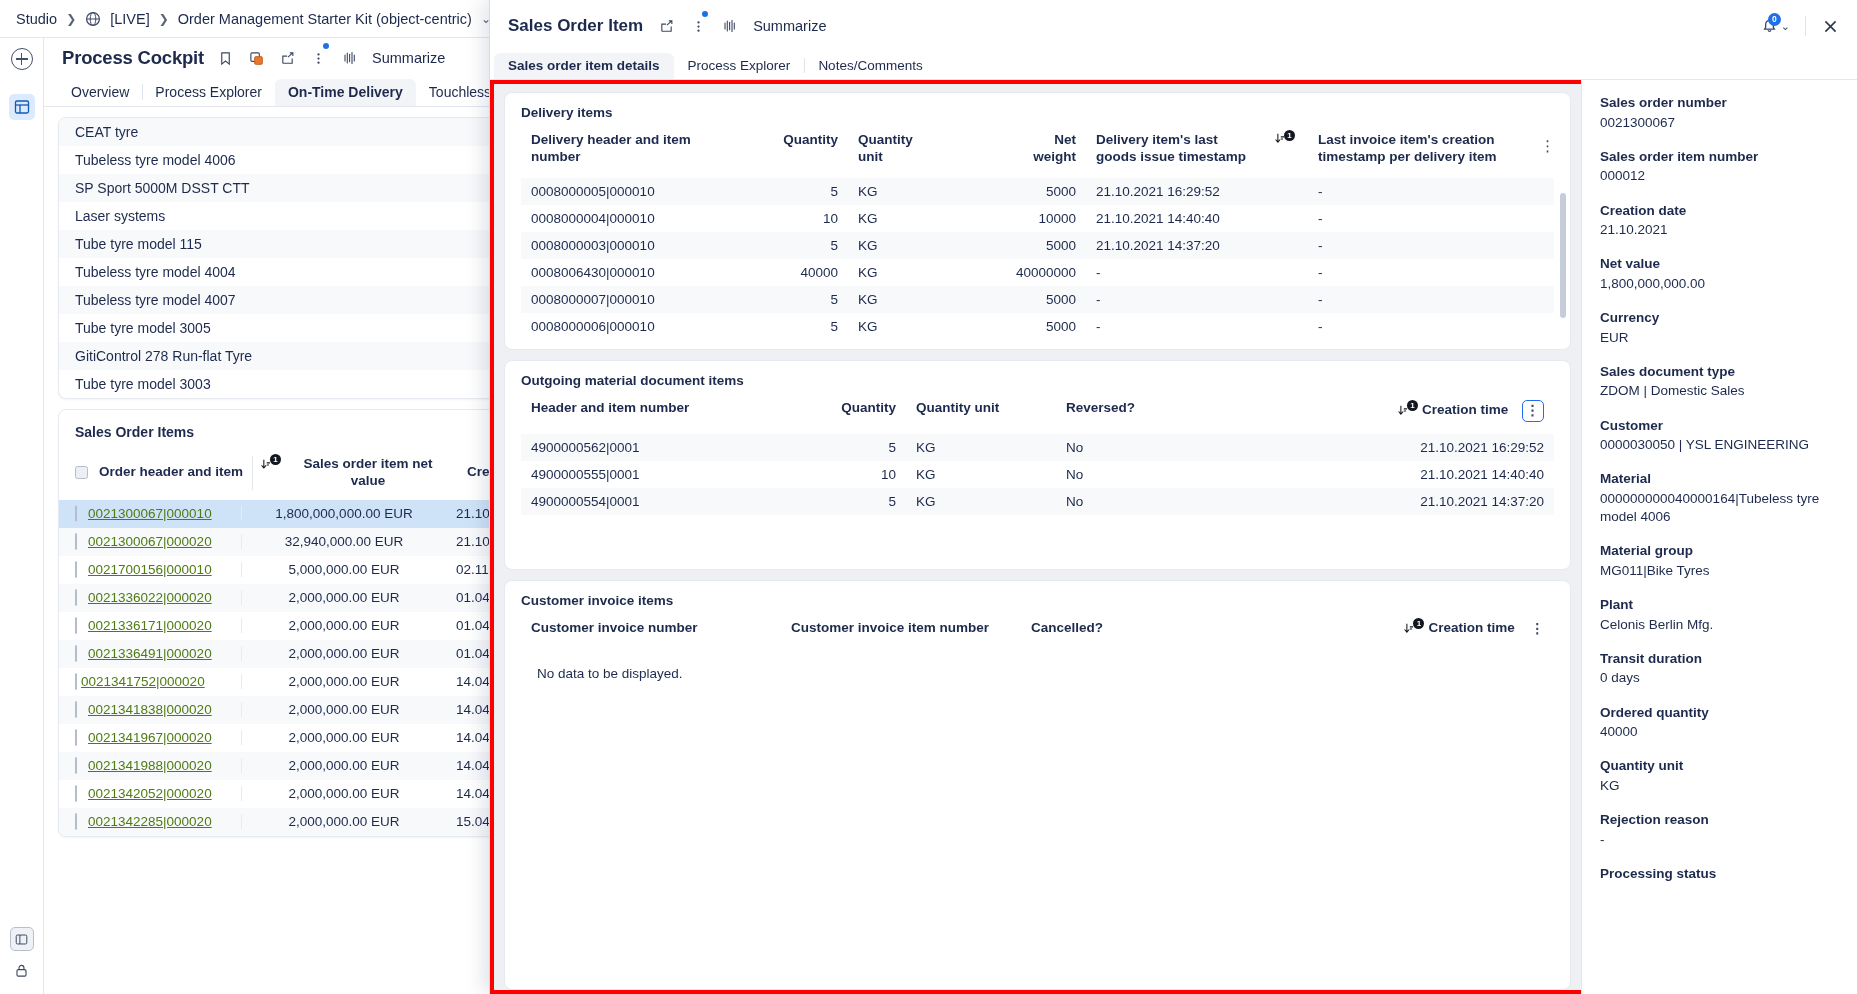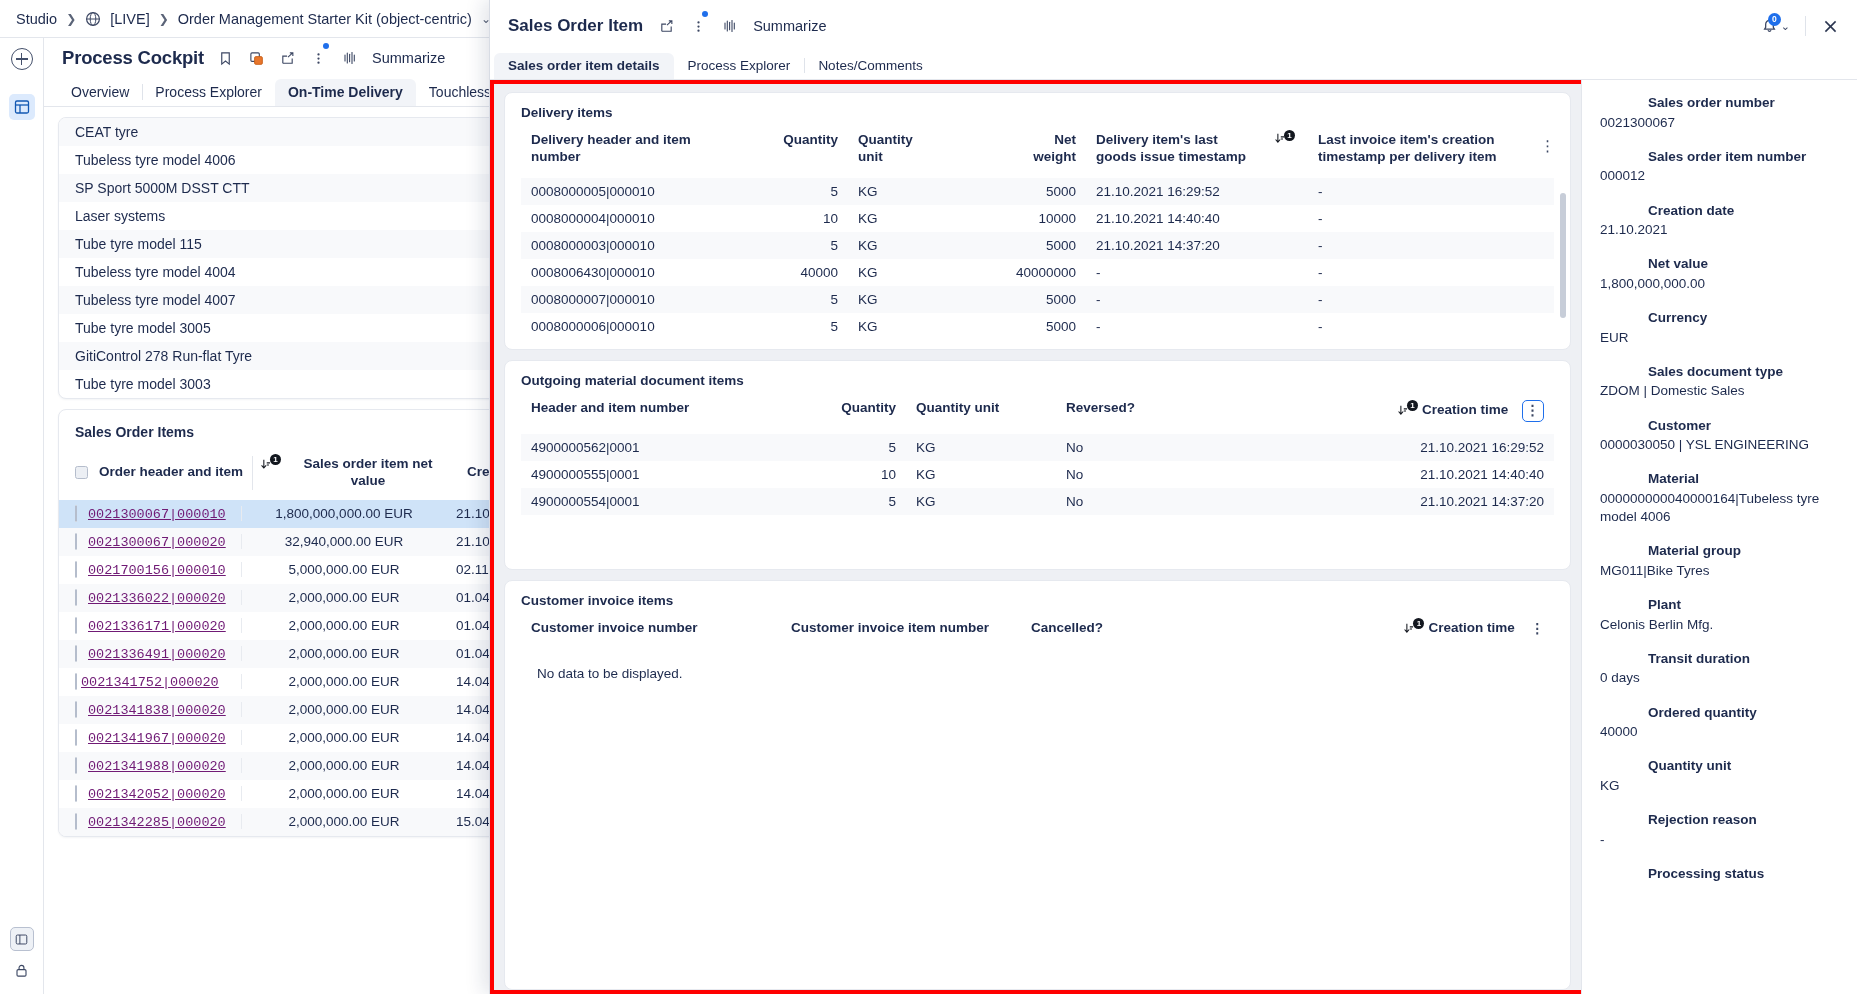--- a/index.html
+++ b/index.html
@@ -121,21 +121,21 @@
     display: inline-block; width: 11px; height: 11px; border-radius: 50%;
     background: #13171f; color: #fff; font-size: 8px; line-height: 11px;
     text-align: center; font-weight: bold; position: relative; top: -2px; left: -3px;
   }
   .soi-row {
     display: flex; align-items: center; height: 28px; font-size: 13.5px;
   }
   .soi-row:nth-child(even) { background: #f8f9fb; }
   .soi-row.sel { background: #cfe3f8; }
   .soi-row .col-b { border-left: 1px solid #e8ebf0; }
-  .link { color: #701a75; text-decoration: underline; font-family: Liberation Mono, monospace; }
+  .link { color: #4d7c0f; text-decoration: underline; }
 
   
   #modal {
     position: absolute; left: 489px; top: 0; width: 1368px; height: 994px;
     background: #fff; border-left: 1px solid #d8dce4;
     box-shadow: -6px 0 18px rgba(20,35,70,.12);
     display: flex; flex-direction: column;
   }
   .m-head { flex: 0 0 38px; display: flex; align-items: center; padding: 16px 18px; gap: 14px; }
   .m-title { font-size: 17px; font-weight: bold; }
@@ -187,21 +187,21 @@
   }
 
   .nodata { font-size: 13.5px; padding: 16px 16px 20px; }
 
   
   .details {
     flex: 0 0 276px; background: #fff; border-left: 1px solid #e3e6ec;
     padding: 14px 18px 0 18px; overflow: hidden;
   }
   .d-item { margin-bottom: 16px; }
-  .d-lbl { font-size: 13.5px; font-weight: bold; line-height: 1.3; margin-left: 48px; }
+  .d-lbl { font-size: 13.5px; font-weight: bold; line-height: 1.3; }
   .d-val { font-size: 13.5px; line-height: 1.35; margin-top: 2px; }
   .dots-box {
     width: 22px; height: 22px; border: 1.5px solid #1f6feb; border-radius: 5px;
     display: inline-flex; align-items: center; justify-content: center; color: #3c4763;
     font-size: 14px; letter-spacing: 1px;
   }
 </style>
 </head>
 <body>
 

